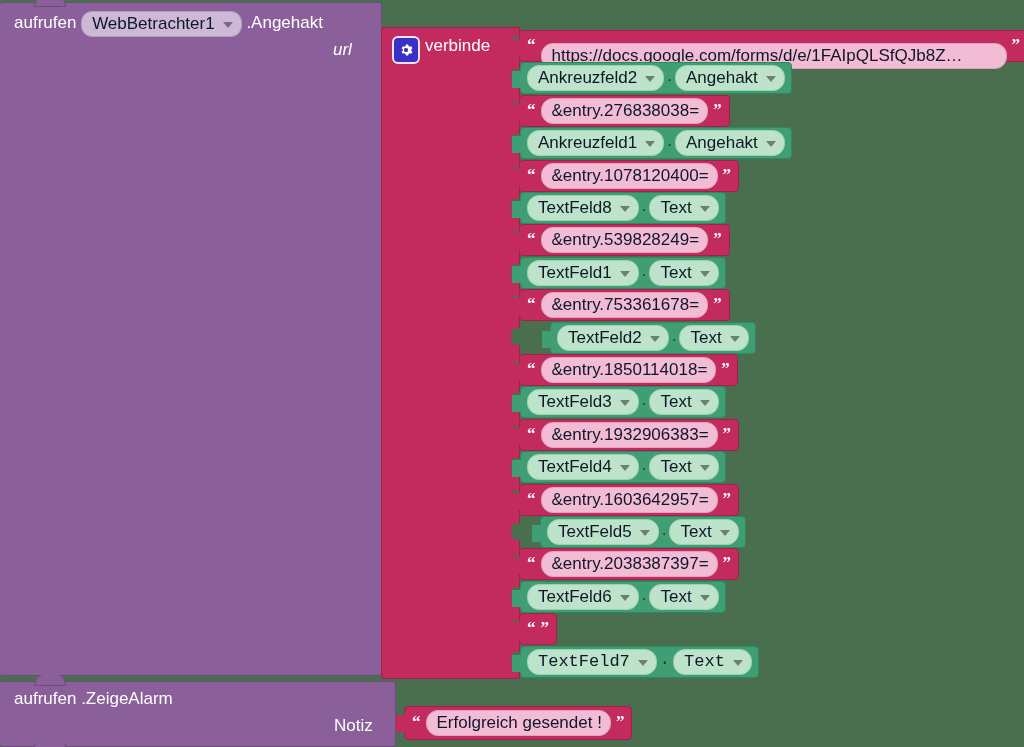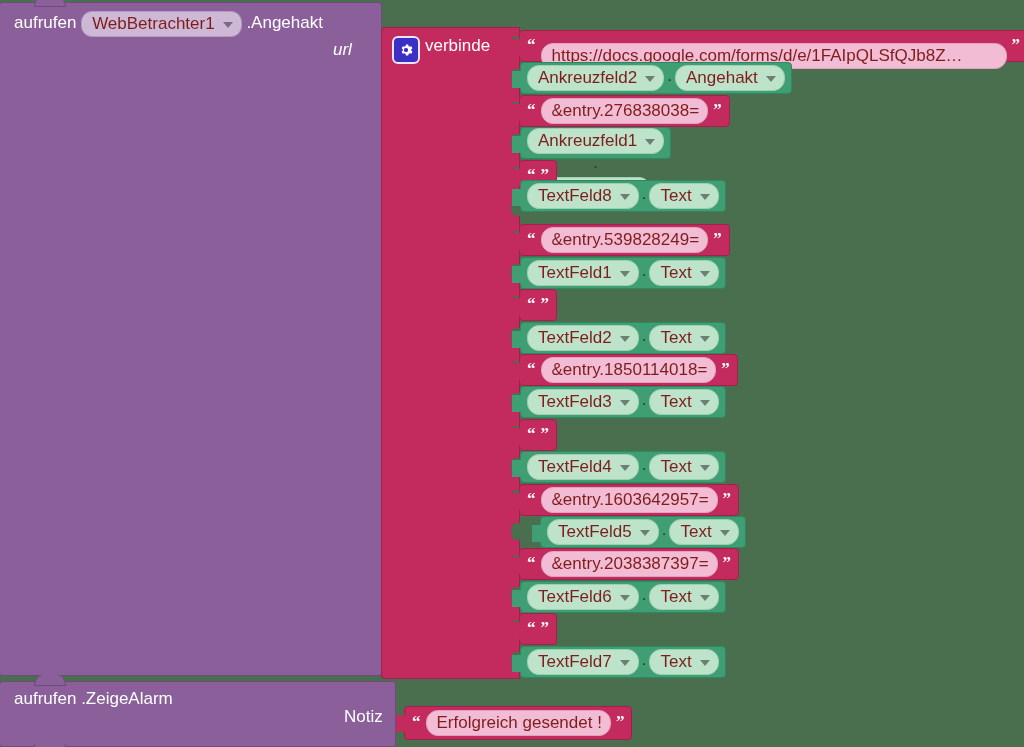--- a/index.html
+++ b/index.html
@@ -71,21 +71,21 @@
 
   
   .field {
     display: inline-flex;
     align-items: center;
     gap: 6px;
     background: #cdb9d6;
     border: 1px solid #b49cc0;
     border-radius: 11px;
     padding: 1px 8px 2px 10px;
-    color: #7f1d1d;
+    color: #0f172a;
     font-size: 17px;
     line-height: 21px;
     vertical-align: middle;
   }
   .field.green {
     background: #bde3ca;
     border-color: #9fcfb1;
     border-radius: 12px;
   }
   .field.pinkfield {
@@ -277,38 +277,39 @@
           <span>Angehakt</span>
           <span class="caret"></span>
         </span>
       </div>
       <div class="pink-text-block" style="position: absolute; left: 519px; top: 95px; height: 30px;">
         <span class="plug pink-plug"></span>
         <span class="quote">“</span>
         <span class="field pinkfield">&amp;entry.276838038=</span>
         <span class="quote">”</span>
       </div>
-      <div class="green-block" style="position: absolute; left: 520px; top: 127px; height: 30px; flex-direction: column;">
+      <div class="green-block" style="position: absolute; left: 520px; top: 127px; height: 30px;">
         <span class="plug green-plug"></span>
         <span class="field green">
           <span>Ankreuzfeld1</span>
           <span class="caret"></span>
         </span>
         <span class="dotsep">.</span>
         <span class="field green">
           <span>Angehakt</span>
           <span class="caret"></span>
         </span>
       </div>
       <div class="pink-text-block" style="position: absolute; left: 519px; top: 160px; height: 30px;">
         <span class="plug pink-plug"></span>
         <span class="quote">“</span>
-        <span class="quote">”</span>
-      </div>
-      <div class="green-block" style="position: absolute; left: 520px; top: 180px; height: 30px;">
+        <span class="field pinkfield">&amp;entry.1078120400=</span>
+        <span class="quote">”</span>
+      </div>
+      <div class="green-block" style="position: absolute; left: 520px; top: 192px; height: 30px;">
         <span class="plug green-plug"></span>
         <span class="field green">
           <span>TextFeld8</span>
           <span class="caret"></span>
         </span>
         <span class="dotsep">.</span>
         <span class="field green">
           <span>Text</span>
           <span class="caret"></span>
         </span>
@@ -327,23 +328,24 @@
         </span>
         <span class="dotsep">.</span>
         <span class="field green">
           <span>Text</span>
           <span class="caret"></span>
         </span>
       </div>
       <div class="pink-text-block" style="position: absolute; left: 519px; top: 289px; height: 30px;">
         <span class="plug pink-plug"></span>
         <span class="quote">“</span>
-        <span class="quote">”</span>
-      </div>
-      <div class="green-block" style="position: absolute; left: 520px; top: 322px; height: 30px;">
+        <span class="field pinkfield">&amp;entry.753361678=</span>
+        <span class="quote">”</span>
+      </div>
+      <div class="green-block" style="position: absolute; left: 550px; top: 322px; height: 30px;">
         <span class="plug green-plug"></span>
         <span class="field green">
           <span>TextFeld2</span>
           <span class="caret"></span>
         </span>
         <span class="dotsep">.</span>
         <span class="field green">
           <span>Text</span>
           <span class="caret"></span>
         </span>
@@ -362,20 +364,21 @@
         </span>
         <span class="dotsep">.</span>
         <span class="field green">
           <span>Text</span>
           <span class="caret"></span>
         </span>
       </div>
       <div class="pink-text-block" style="position: absolute; left: 519px; top: 419px; height: 30px;">
         <span class="plug pink-plug"></span>
         <span class="quote">“</span>
+        <span class="field pinkfield">&amp;entry.1932906383=</span>
         <span class="quote">”</span>
       </div>
       <div class="green-block" style="position: absolute; left: 520px; top: 451px; height: 30px;">
         <span class="plug green-plug"></span>
         <span class="field green">
           <span>TextFeld4</span>
           <span class="caret"></span>
         </span>
         <span class="dotsep">.</span>
         <span class="field green">
@@ -417,42 +420,42 @@
         <span class="field green">
           <span>Text</span>
           <span class="caret"></span>
         </span>
       </div>
       <div class="pink-text-block" style="position: absolute; left: 519px; top: 613px; height: 30px;">
         <span class="plug pink-plug"></span>
         <span class="quote">“</span>
         <span class="quote">”</span>
       </div>
-      <div class="green-block" style="position: absolute; left: 520px; top: 646px; height: 30px;">
+      <div class="green-block" style="position: absolute; left: 520px; top: 646px; height: 30px; font-family: Liberation Mono, monospace;">
         <span class="plug green-plug"></span>
         <span class="field green">
           <span>TextFeld7</span>
           <span class="caret"></span>
         </span>
         <span class="dotsep">.</span>
         <span class="field green">
           <span>Text</span>
           <span class="caret"></span>
         </span>
       </div>
     </div>
 
   <div class="blk purple-block top-notch bottom-bump" style="left:0px; top:681px; width:396px; height:66px; border-left:none;">
 
     <div class="row-text" style="left:14px; top:6px;">
       <span>aufrufen</span>
       <span>.ZeigeAlarm</span>
     </div>
 
-    <div class="row-text" style="left:334px; top:24px;margin-left:10px;">Notiz</div>
+    <div class="row-text" style="left:334px; top:33px;">Notiz</div>
   </div>
 
   <div class="url-socket-hole" style="left:386px; top:713px;"></div>
 
   <div class="pink-text-block" style="position:absolute; left:404px; top:706px; height:32px;">
     <span class="plug pink-plug"></span>
     <span class="quote">“</span>
     <span class="field pinkfield">Erfolgreich gesendet !</span>
     <span class="quote">”</span>
   </div>

